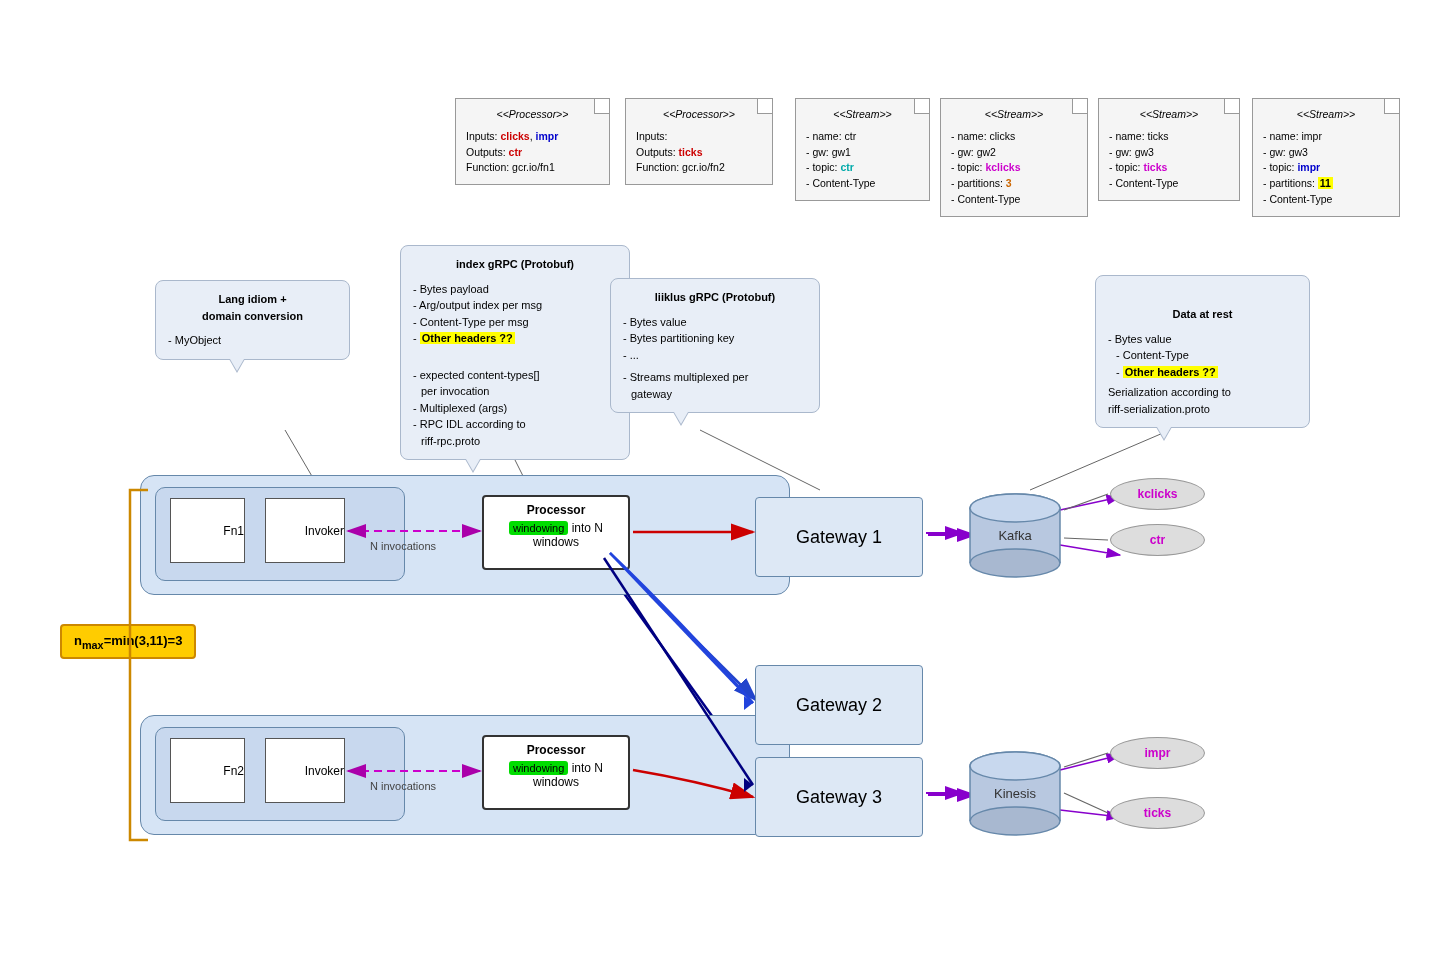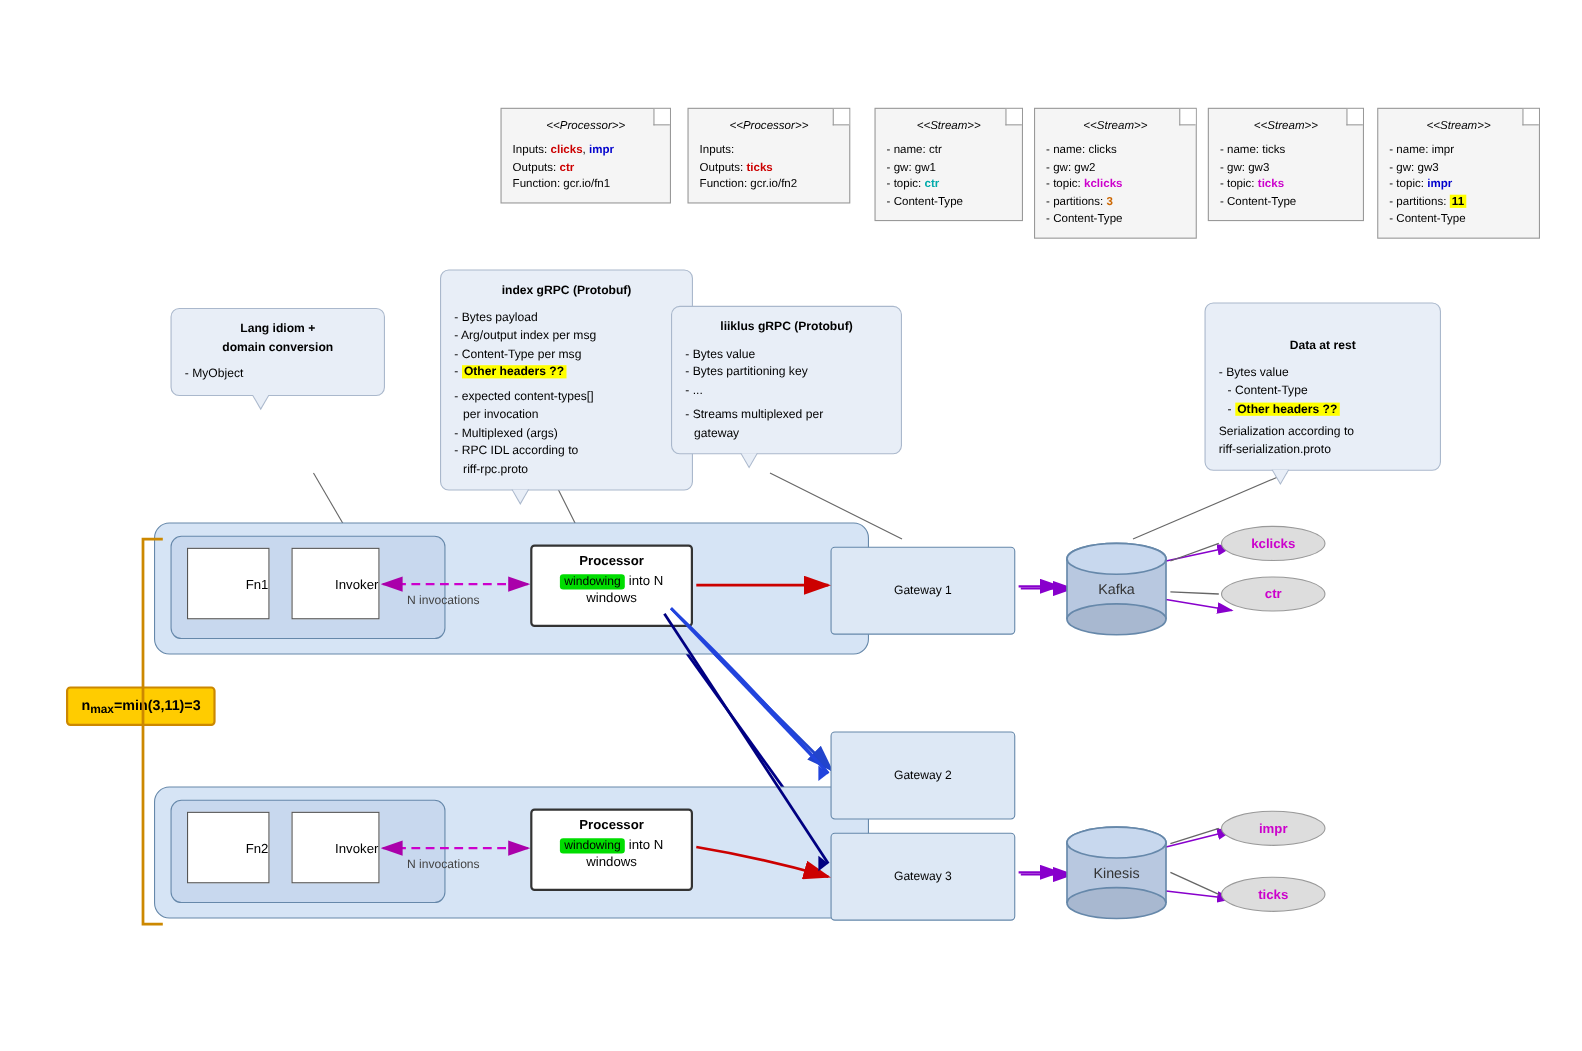--- a/index.html
+++ b/index.html
@@ -80,21 +80,21 @@
     
     .gateway-box {
       position: absolute;
       background: #dde8f5;
       border: 1.5px solid #6688aa;
       border-radius: 4px;
       display: flex;
       align-items: center;
       justify-content: center;
       text-align: center;
-      font-size: 11px;
+      font-size: 18px;
     }
 
     
     .cylinder {
       position: absolute;
     }
 
     .cylinder svg {
       position: absolute;
       top: 0;
@@ -298,21 +298,21 @@
 
   <div class="speech-bubble" style="left:400px; top:245px; width:230px;">
     <div style="font-weight:bold; text-align:center; margin-bottom:8px;">
       index gRPC (Protobuf)
     </div>
     <div>
       <div>- Bytes payload</div>
       <div>- Arg/output index per msg</div>
       <div>- Content-Type per msg</div>
       <div>- <span class="color-yellow-bg bold">Other headers ??</span></div>
-      <div style="margin-top:6px;">- expected content-types[]</div>
+      <div style="margin-top:20px;">- expected content-types[]</div>
       <div style="padding-left:8px;">per invocation</div>
       <div>- Multiplexed (args)</div>
       <div>- RPC IDL according to</div>
       <div style="padding-left:8px;">riff-rpc.proto</div>
     </div>
 
     <div style="position:absolute; bottom:-14px; left:28%; width:0; height:0;
                 border-left:8px solid transparent; border-right:8px solid transparent;
                 border-top:14px solid #aab8cc;"></div>
     <div style="position:absolute; bottom:-12px; left:calc(28% + 1px); width:0; height:0;

